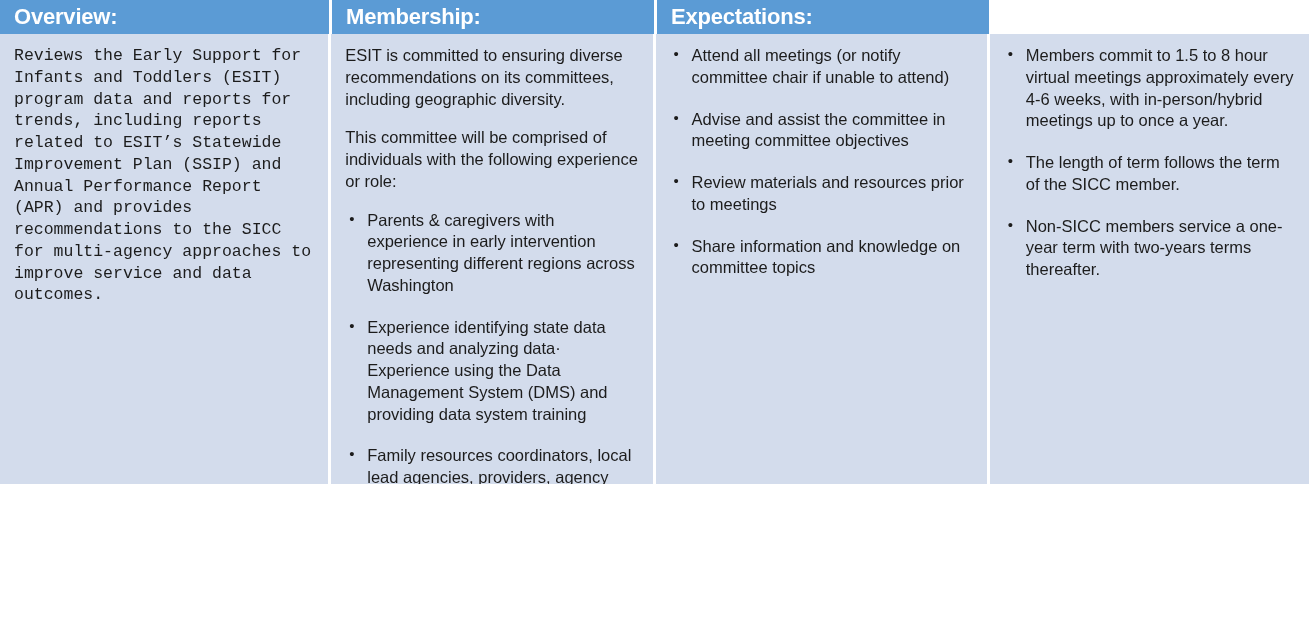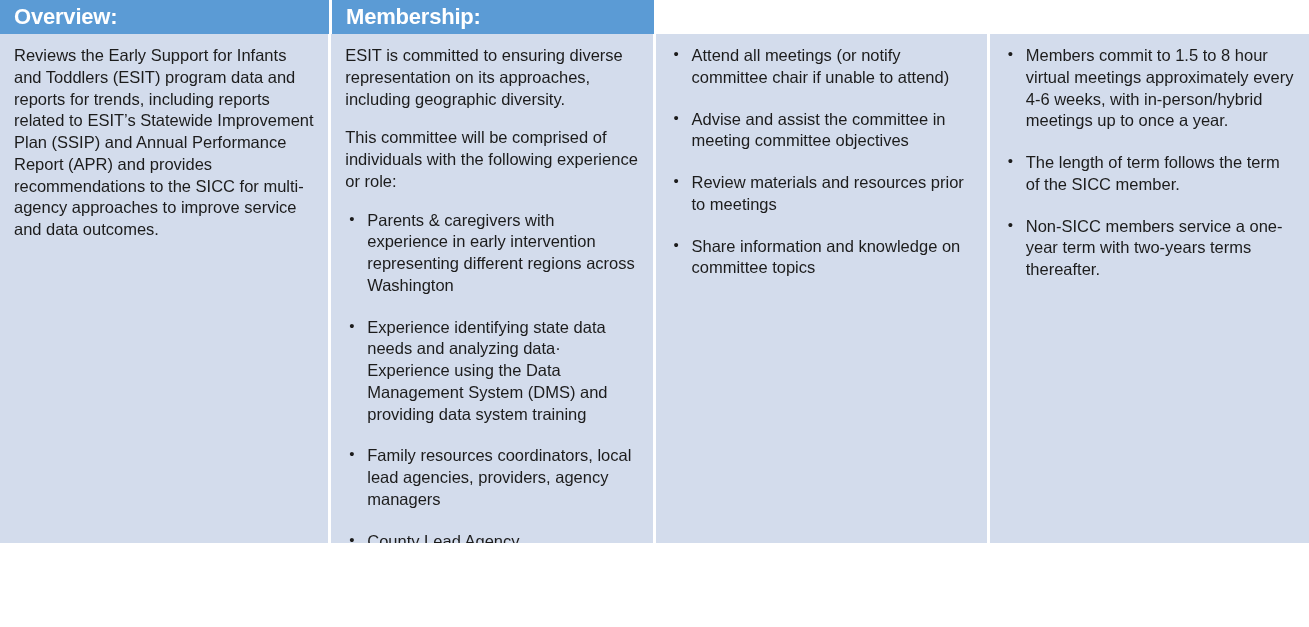--- a/index.html
+++ b/index.html
@@ -8,21 +8,21 @@
   }
   body {
     width: 1309px;
     height: 627px;
     background: #ffffff;
     font-family: "Liberation Sans", sans-serif;
     overflow: hidden;
   }
   .table {
     width: 1309px;
-    height: 543px;
+    height: 484px;
     display: flex;
     flex-direction: column;
     background: #ffffff;
     box-sizing: border-box;
   }
   .header-row {
     display: flex;
     height: 34px;
     flex: 0 0 34px;
     background: #ffffff;
@@ -59,21 +59,21 @@
   
   .col-0 { width: 329px; }
   .gut   { width: 3px; background: #ffffff; flex: 0 0 3px; }
   .col-1 { width: 322px; }
   .col-2 { width: 332px; }
   .col-3 { width: 320px; }
 
   .para {
     margin: 0 0 17px 0;
   }
-  .para:last-child { margin-bottom: 16px; }
+  .para:last-child { margin-bottom: 16px; font-family: Liberation Mono, monospace; }
 
   ul.bullets {
     list-style: none;
     margin: 0;
     padding: 0;
   }
   ul.bullets > li {
     position: relative;
     padding-left: 22px;
     margin-bottom: 20px;
@@ -95,33 +95,34 @@
 </head>
 <body>
 
 <div class="table">
 
   <div class="header-row">
     <div class="header-cell col-0">Overview:</div>
     <div class="gut"></div>
     <div class="header-cell col-1">Membership:</div>
     <div class="gut"></div>
+    <div class="header-cell col-2">Expectations:</div>
     <div class="gut"></div>
   </div>
 
   <div class="body-row">
 
     <div class="body-cell col-0">
       <p class="para">Reviews the Early Support for Infants and Toddlers (ESIT) program data and reports for trends, including reports related to ESIT’s Statewide Improvement Plan (SSIP) and Annual Performance Report (APR) and provides recommendations to the SICC for multi-agency approaches to improve service and data outcomes.</p>
     </div>
 
     <div class="gut"></div>
 
     <div class="body-cell col-1">
-      <p class="para">ESIT is committed to ensuring diverse representation on its approaches, including geographic diversity.</p>
+      <p class="para">ESIT is committed to ensuring diverse recommendations on its committees, including geographic diversity.</p>
       <p class="para">This committee will be comprised of individuals with the following experience or role:</p>
       <ul class="bullets membership-bullets">
         <li>Parents &amp; caregivers with experience in early intervention representing different regions across Washington</li>
         <li> Experience identifying state data needs and analyzing data· Experience using the Data Management System (DMS) and providing data system training</li>
         <li>Family resources coordinators, local lead agencies, providers, agency managers</li>
         <li>County Lead Agency Representatives</li>
       </ul>
     </div>
 
     <div class="gut"></div>

